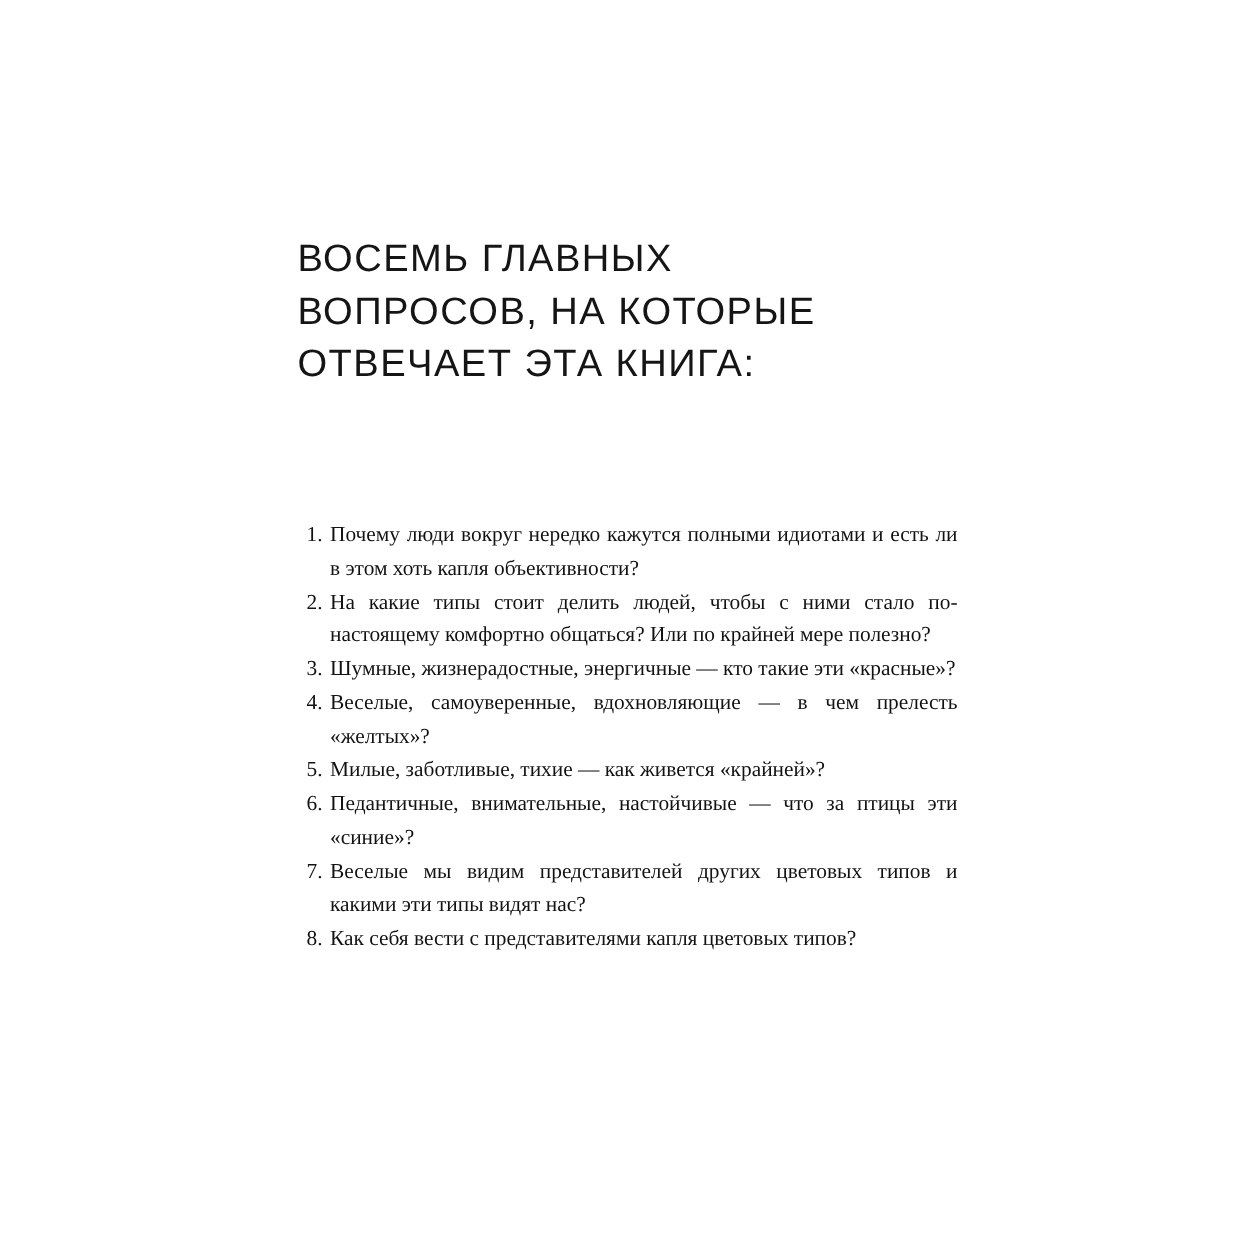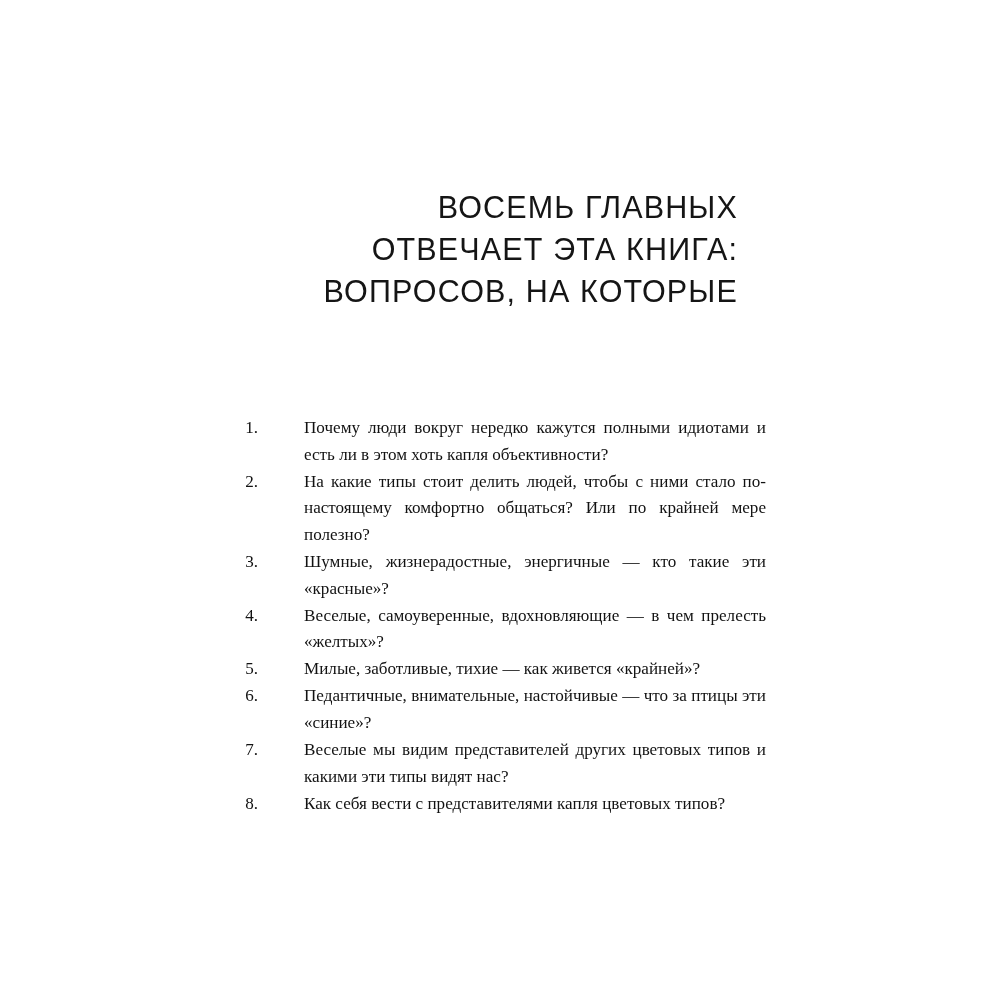--- a/index.html
+++ b/index.html
@@ -26,21 +26,21 @@
     height: 1000px;
     background: #ffffff;
   }
 
   
   .title-block {
     position: absolute;
     left: 238px;
     top: 186px;
     width: 500px;
-    text-align: right;
+    text-align: left;
   }
   .title-line {
     display: block;
     font-family: "Liberation Sans", "DejaVu Sans", sans-serif;
     font-weight: 300;
     font-size: 30.5px;
     line-height: 42px;
     letter-spacing: 1.15px;
     color: #151515;
     white-space: nowrap;
@@ -75,36 +75,35 @@
     left: 0;
     top: 0;
     width: 20px;
     text-align: right;
     font-size: 17.1px;
     line-height: 26.6px;
     color: #121212;
   }
   .question-text {
     display: block;
-    margin-left: 40px;
   }
   
   .question-item.single-line {
     text-align: left;
   }
 </style>
 </head>
 <body style="background: rgb(255, 255, 255); color: rgb(18, 18, 18);">
 
 <div class="page">
 
   <div class="title-block">
     <span class="title-line">ВОСЕМЬ ГЛАВНЫХ</span>
+    <span class="title-line">ВОПРОСОВ, НА КОТОРЫЕ</span>
     <span class="title-line">ОТВЕЧАЕТ ЭТА КНИГА:</span>
-    <span class="title-line">ВОПРОСОВ, НА КОТОРЫЕ</span>
   </div>
 
   <ol class="question-list">
     <li class="question-item">
       <span class="question-number">1.</span>
       <span class="question-text">Почему люди вокруг нередко кажутся полными идиотами и есть ли в этом хоть капля объективности?</span>
     </li>
     <li class="question-item">
       <span class="question-number">2.</span>
       <span class="question-text">На какие типы стоит делить людей, чтобы с ними стало по-настоящему комфортно общаться? Или по крайней мере полезно?</span>

